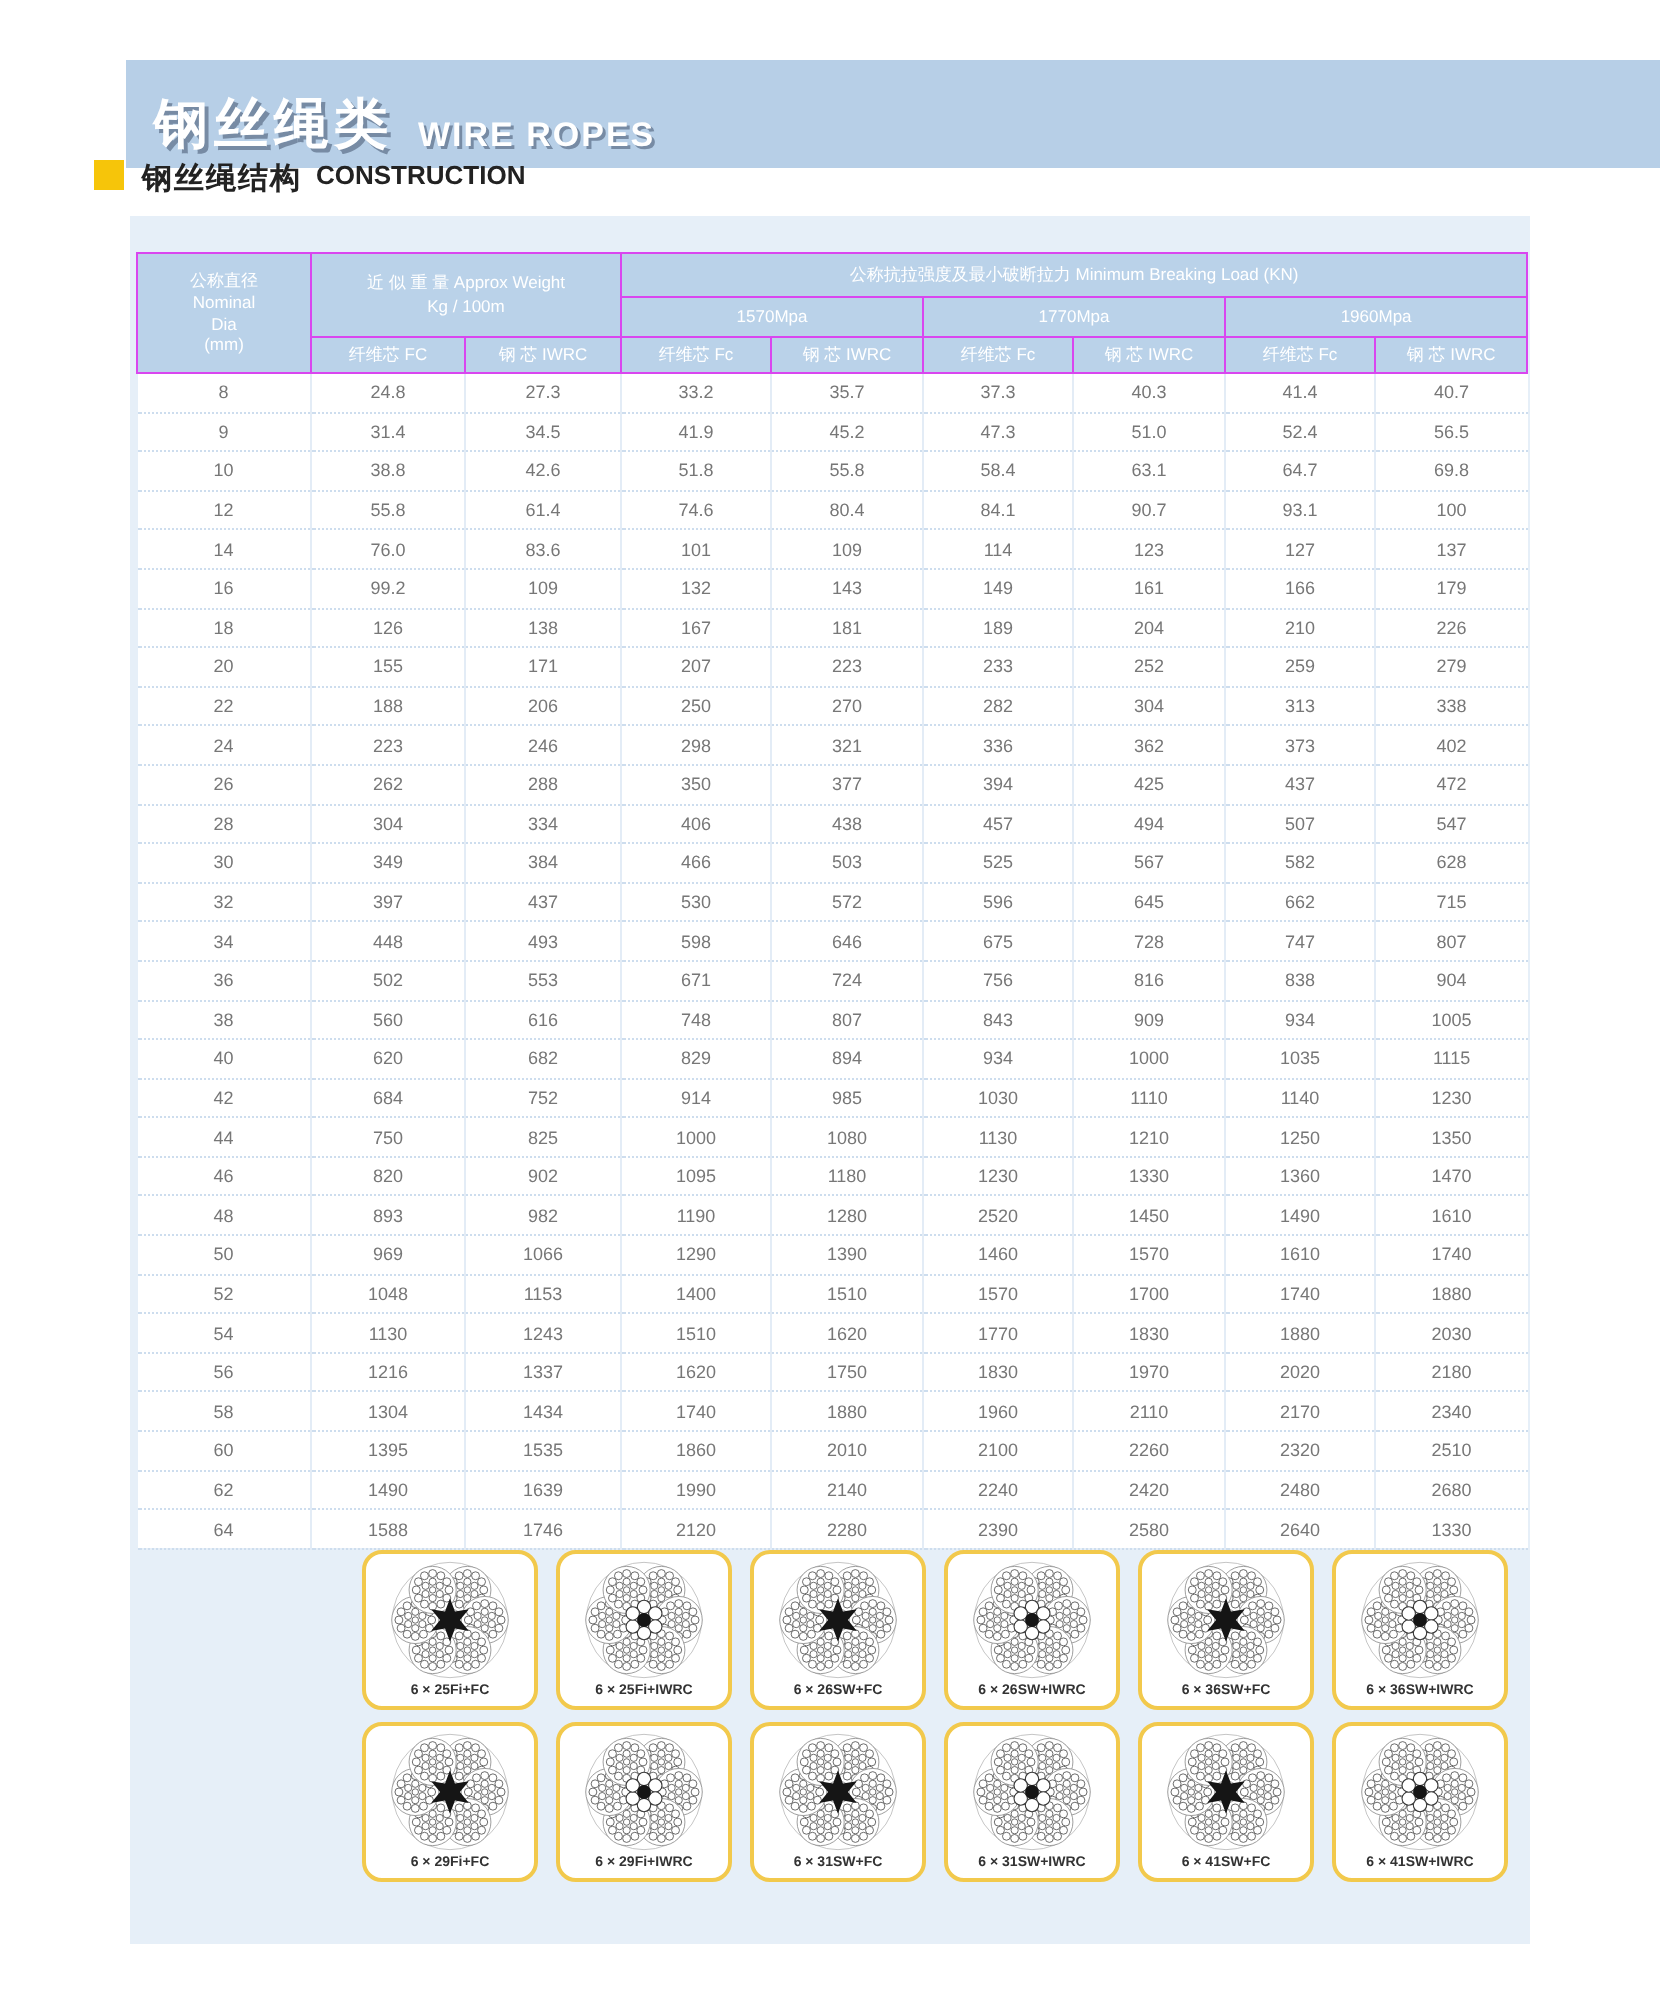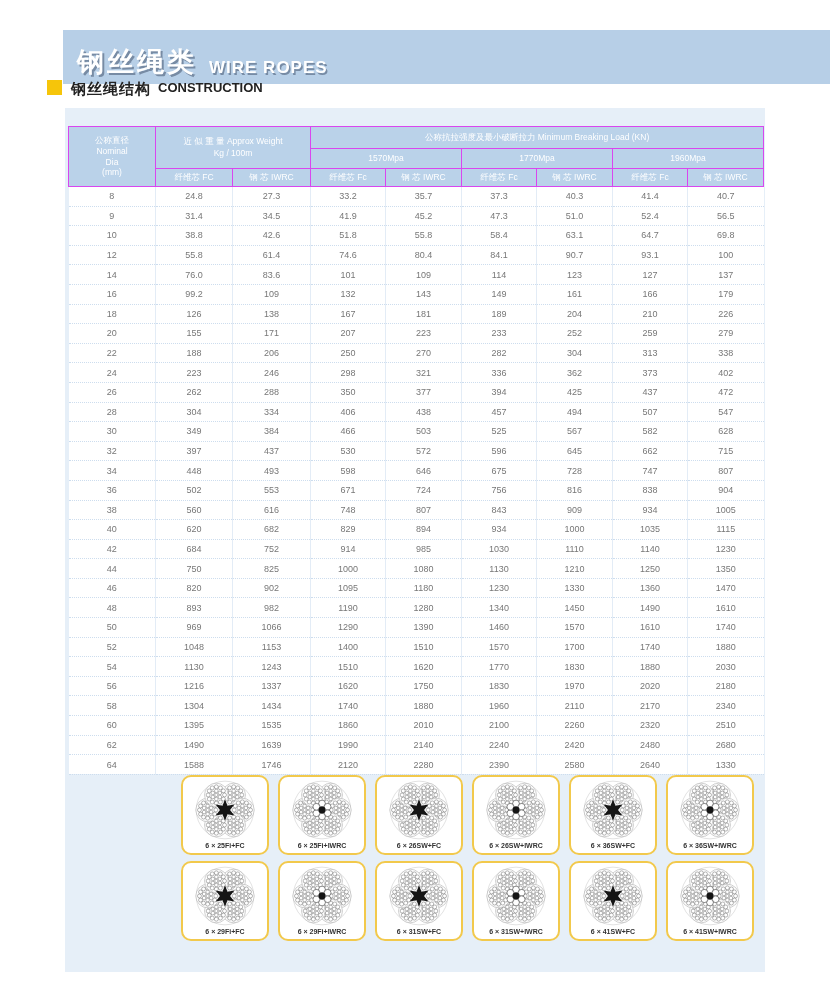--- a/index.html
+++ b/index.html
@@ -344,21 +344,21 @@
             <td>1330</td>
             <td>1360</td>
             <td>1470</td>
           </tr>
           <tr>
             <td>48</td>
             <td>893</td>
             <td>982</td>
             <td>1190</td>
             <td>1280</td>
-            <td>1340</td>
+            <td>2520</td>
             <td>1450</td>
             <td>1490</td>
             <td>1610</td>
           </tr>
           <tr>
             <td>50</td>
             <td>969</td>
             <td>1066</td>
             <td>1290</td>
             <td>1390</td>

